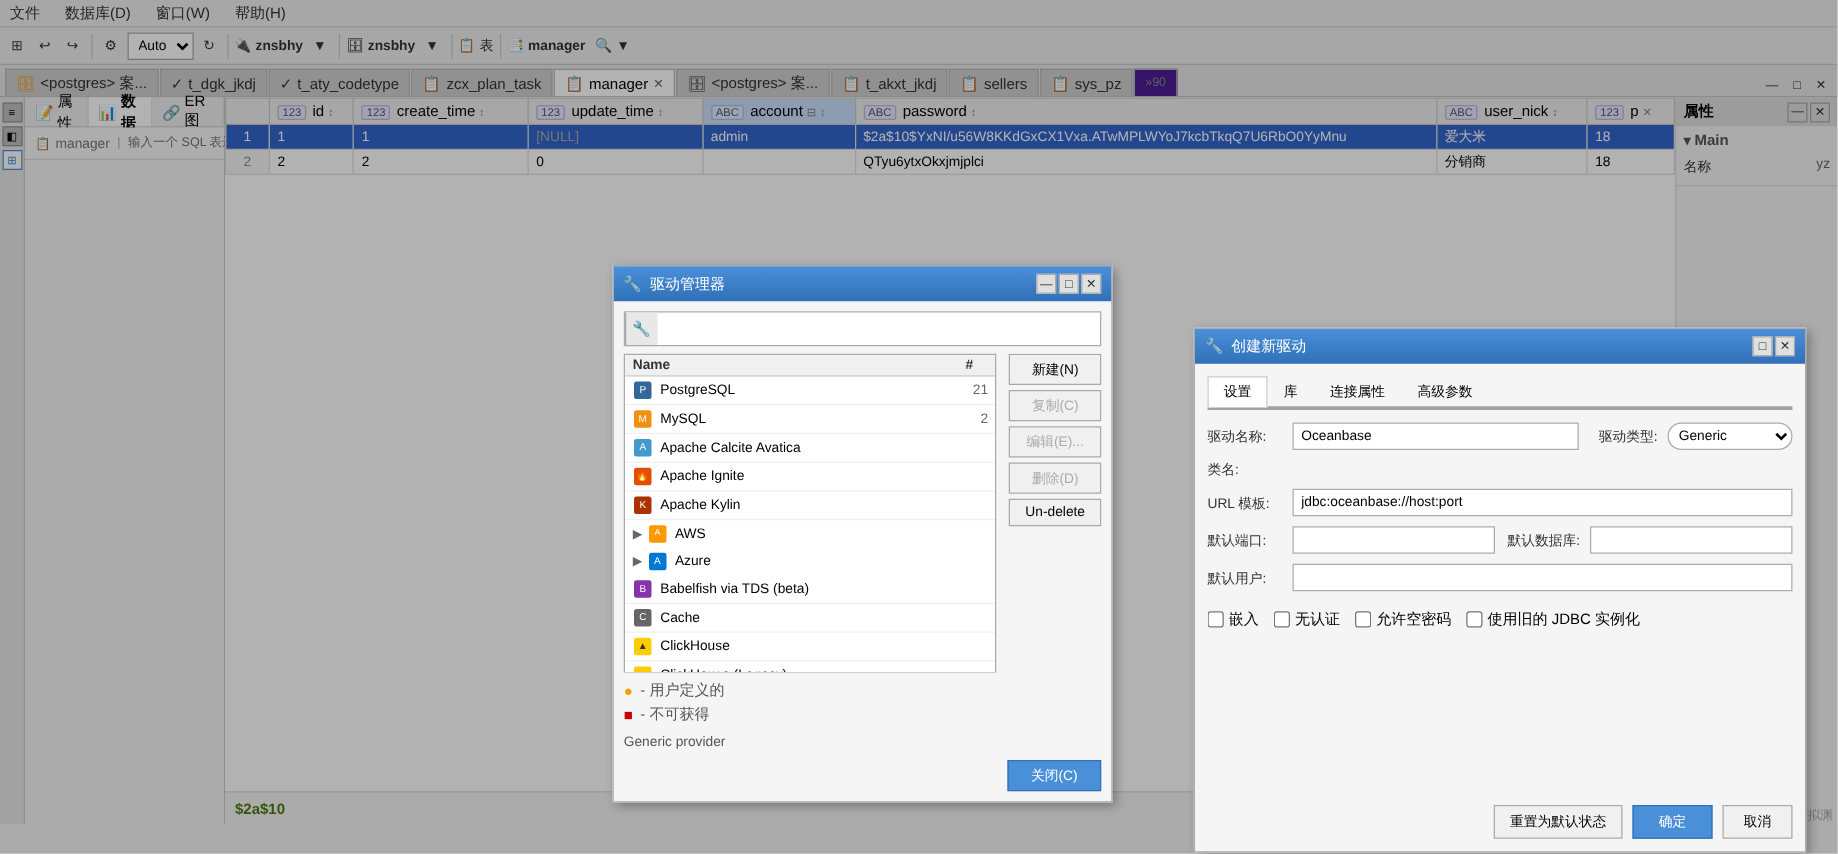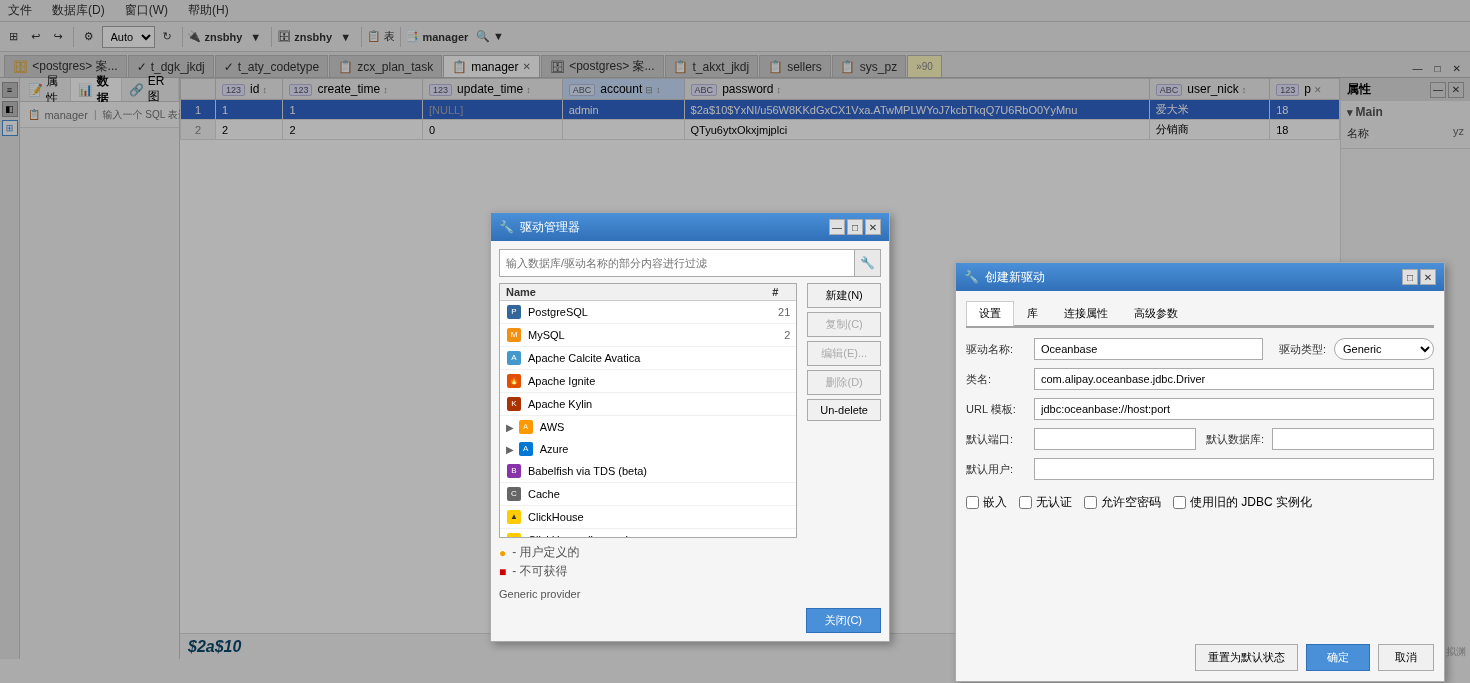--- a/index.html
+++ b/index.html
@@ -193,21 +193,21 @@
       <span>t_akxt_jkdj</span>
     </div>
     <div class="tab" style="background:#d0d0d0;">
       <span>📋</span>
       <span>sellers</span>
     </div>
     <div class="tab" style="background:#d0d0d0;">
       <span>📋</span>
       <span>sys_pz</span>
     </div>
-    <div class="tab" style="background:#fef9c3;">
+    <div class="tab" style="background:#4c1d95;">
       <span style="font-size:10px; color:#888;">»90</span>
     </div>
     <div style="margin-left:auto; display:flex; align-items:center; gap:2px;">
       <button class="toolbar-btn" style="font-size:10px;">—</button>
       <button class="toolbar-btn" style="font-size:10px;">□</button>
       <button class="toolbar-btn" style="font-size:10px;">✕</button>
     </div>
   </div>
 
   <div style="display:flex; height: calc(100% - 102px);">
@@ -331,21 +331,21 @@
               <td></td>
               <td>QTyu6ytxOkxjmjplci</td>
               <td>分销商</td>
               <td>18</td>
             </tr>
           </tbody>
         </table>
       </div>
 
       <div style="background:#f5f5f5; border-top:1px solid #ddd; height:26px; display:flex; align-items:center; padding:0 8px; font-size:11px; gap:8px;">
-        <span style="font-size:16px; font-weight:bold; color:#0c4a6e;font-style:italic;">$2a$10</span>
+        <span style="font-size:12px; font-weight:bold; color:#4d7c0f;">$2a$10</span>
       </div>
     </div>
 
     <div class="right-panel" style="width:130px;">
       <div class="right-panel-header">
         <span>属性</span>
         <div style="display:flex; gap:2px;">
           <button class="title-btn" style="background:#e0e0e0; color:#333;">—</button>
           <button class="title-btn" style="background:#e0e0e0; color:#333;">✕</button>
         </div>
@@ -371,21 +371,20 @@
         </div>
         <div class="dialog-titlebar-btns">
           <button class="title-btn">—</button>
           <button class="title-btn">□</button>
           <button class="title-btn">✕</button>
         </div>
       </div>
       <div class="driver-content">
 
         <div class="driver-search-bar">
-          <input class="driver-search-input" placeholder="输入数据库/驱动名称的部分内容进行过滤" style="">
           <div class="driver-search-btn">🔧</div>
         </div>
 
         <div class="driver-list-container">
           <div class="driver-list">
             <div class="driver-list-header">
               <span class="driver-list-col">Name</span>
               <span class="driver-list-col">#</span>
             </div>
 
@@ -525,21 +524,20 @@
         <div class="form-row">
           <label class="form-label">驱动名称:</label>
           <input class="form-input" value="Oceanbase" style="width: 160px;">
           <label class="form-label" style="min-width:55px; text-align:right;">驱动类型:</label>
           <select class="form-select" style="width:100px;border-radius:11px;">
             <option>Generic</option>
           </select>
         </div>
         <div class="form-row">
           <label class="form-label">类名:</label>
-          <input class="form-input" value="com.alipay.oceanbase.jdbc.Driver" style="flex: 1 1 0%;">
         </div>
         <div class="form-row">
           <label class="form-label">URL 模板:</label>
           <input class="form-input" value="jdbc:oceanbase://host:port" style="flex: 1 1 0%;">
         </div>
         <div class="form-row">
           <label class="form-label">默认端口:</label>
           <input class="form-input" value="" style="width: 100px;">
           <label class="form-label" style="min-width:60px; text-align:right;">默认数据库:</label>
           <input class="form-input" value="" style="width: 100px;">

